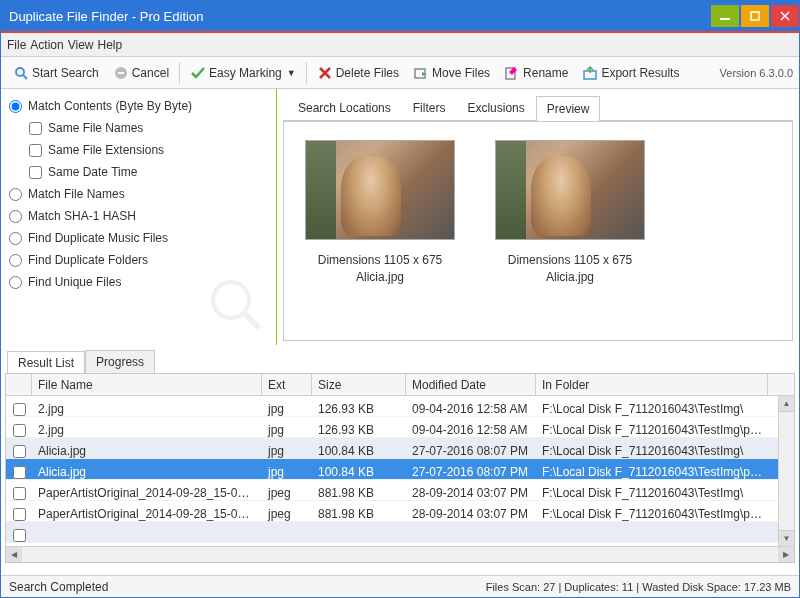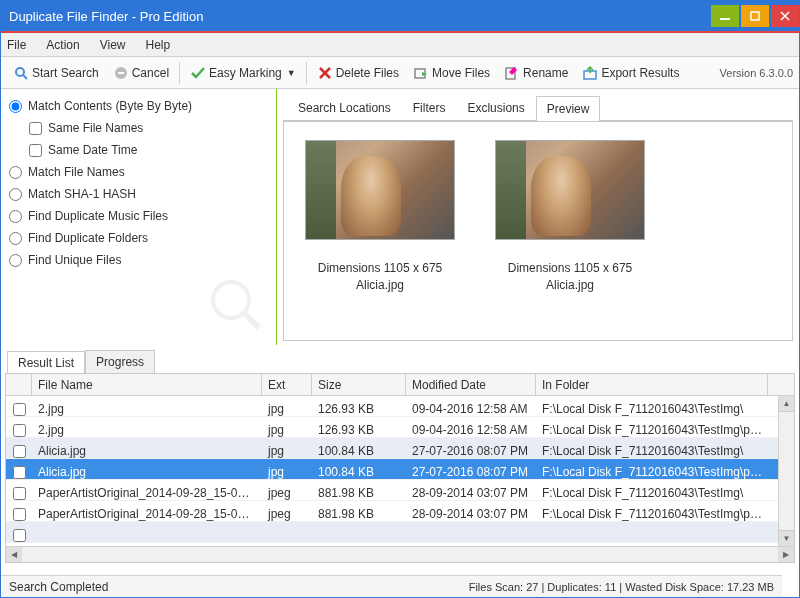--- a/index.html
+++ b/index.html
@@ -6,62 +6,62 @@
 body{width:800px;height:598px;background:#fff;overflow:hidden;position:relative;border:1px solid #2d76d7}
 .titlebar{height:30px;background:#2d76d7;display:flex;align-items:center;color:#fff;padding-left:8px}
 .titlebar span{color:#fff;font-size:13px}
 .winbtns{margin-left:auto;display:flex}
 .winbtn{width:28px;height:22px;display:flex;align-items:center;justify-content:center;margin-left:2px}
 .winbtn svg{display:block}
 .min{background:#8ab71a}
 .max{background:#f0a30a}
 .cls{background:#e04343}
 .redline{height:2px;background:#e04343}
-.menubar{height:24px;background:#f0f0f0;display:flex;align-items:center;padding:0 6px;gap:20px;border-bottom:1px solid #d0d0d0}
+.menubar{height:24px;background:#f0f0f0;display:flex;align-items:center;padding:0 6px;gap:4px;border-bottom:1px solid #d0d0d0}
 .menubar span{font-size:12px;color:#333;cursor:default}
 .toolbar{height:32px;background:#fafafa;display:flex;align-items:center;padding:0 6px;border-bottom:1px solid #d0d0d0;gap:2px}
 .tbtn{display:flex;align-items:center;gap:3px;padding:2px 6px;cursor:default}
 .tbtn .ic{width:16px;height:16px;display:flex;align-items:center;justify-content:center}
 .sep{width:1px;height:22px;background:#d0d0d0;margin:0 2px}
 .version{margin-left:auto;font-size:11px;color:#555}
 .midrow{display:flex;height:256px}
 .leftpanel{width:276px;padding:10px 8px;position:relative;border-right:1px solid #84cc16}
 .radioitem,.chkitem{display:flex;align-items:center;gap:6px;margin-bottom:8px;font-size:12px}
 .chkitem{margin-left:20px}
 .subtabs{display:flex;border-bottom:1px solid #c9c9c9;padding-left:4px;height:26px;align-items:flex-end}
 .subtab{padding:5px 10px;font-size:12px;border:1px solid transparent;border-bottom:none;cursor:default}
 .subtab.active{border-color:#c9c9c9;background:#fff;position:relative;top:1px}
 .rightpanel{flex:1;padding:6px}
 .previewbox{border:1px solid #c9c9c9;height:220px;display:flex;gap:30px;padding:18px 16px}
 .thumbwrap{display:flex;flex-direction:column;align-items:center;width:160px}
 .thumb{width:150px;height:100px;background:linear-gradient(135deg,#a89078 0%,#c9a888 30%,#8f6b50 60%,#555 100%);border:1px solid #aaa;position:relative;overflow:hidden}
 .thumb::before{content:"";position:absolute;left:35px;top:15px;width:60px;height:80px;background:radial-gradient(ellipse at 50% 30%,#e8c9a8 0%,#c9a070 40%,#8a5a3a 100%);border-radius:40% 40% 20% 20%}
 .thumb::after{content:"";position:absolute;left:0;top:0;width:30px;height:100px;background:linear-gradient(180deg,#6a7a5a,#4a5a3a)}
-.thumbcap{margin-top:20px;font-size:11px;text-align:center;line-height:1.4}
+.thumbcap{margin-top:12px;font-size:11px;text-align:center;line-height:1.4}
 .tabsrow{display:flex;height:24px;align-items:flex-end;padding-left:6px;margin-top:4px}
 .restab{padding:4px 10px;border:1px solid #c9c9c9;border-bottom:none;font-size:12px;background:#fff;position:relative;top:1px}
 .restab.inactive{background:#f0f0f0;top:0}
 .gridwrap{border:1px solid #c9c9c9;height:190px;position:relative;margin:0 4px}
 .gridhead{display:flex;background:#f5f5f5;border-bottom:1px solid #d0d0d0;height:22px;align-items:center}
 .gh{padding:0 6px;font-size:12px;border-right:1px solid #d0d0d0;height:100%;display:flex;align-items:center;overflow:hidden;white-space:nowrap}
 .gridbody{overflow:hidden}
 .gr{display:flex;height:21px;align-items:flex-end;border-bottom:1px solid #f0f0f0}
 .gr.alt{background:#e8edf5}
 .gr.sel{background:#3a8ee6;color:#fff}
 .gr.sel .gc{color:#fff}
 .gc{padding:0 6px;font-size:12px;overflow:hidden;white-space:nowrap;text-overflow:ellipsis}
 .ck{width:26px;display:flex;justify-content:center}
 .vscroll{position:absolute;right:0;top:22px;bottom:16px;width:16px;background:#f0f0f0;border-left:1px solid #d0d0d0}
 .vscroll .up,.vscroll .dn{height:16px;background:#e0e0e0;display:flex;align-items:center;justify-content:center;font-size:8px;color:#666}
 .vscroll .up{border-bottom:1px solid #ccc}
 .vscroll .dn{position:absolute;bottom:0;width:100%;border-top:1px solid #ccc}
 .hscroll{position:absolute;left:0;right:0;bottom:0;height:16px;background:#f0f0f0;border-top:1px solid #d0d0d0;display:flex}
 .hscroll .lf,.hscroll .rt{width:16px;background:#e0e0e0;display:flex;align-items:center;justify-content:center;font-size:8px;color:#666}
 .hscroll .rt{margin-left:auto}
-.statusbar{position:absolute;bottom:0;left:0;right:17px;height:22px;background:#f5f5f5;border-top:1px solid #d0d0d0;display:flex;align-items:center;padding:0 8px;font-size:11px}
+.statusbar{position:absolute;bottom:0;left:0;right:0;height:22px;background:#f5f5f5;border-top:1px solid #d0d0d0;display:flex;align-items:center;padding:0 8px;font-size:11px}
 .statusright{margin-left:auto;font-size:11px}
 input[type=radio],input[type=checkbox]{margin:0}
 .magnify{position:absolute;right:10px;bottom:10px;width:60px;height:60px;opacity:.12}
 </style>
 </head>
 <body>
 
 <div class="titlebar">
   <span>Duplicate File Finder - Pro Edition</span>
   <div class="winbtns">
@@ -161,20 +161,24 @@
 
 <div class="midrow">
   <div class="leftpanel">
     <div class="radioitem">
         <input type="radio" checked="" style="">
         <span>Match Contents (Byte By Byte)</span>
       </div>
     <div class="chkitem">
         <input type="checkbox" style="">
         <span>Same File Names</span>
+      </div>
+    <div class="chkitem">
+        <input type="checkbox" style="">
+        <span>Same File Extensions</span>
       </div>
     <div class="chkitem">
         <input type="checkbox" style="">
         <span>Same Date Time</span>
       </div>
     <div class="radioitem">
         <input type="radio" style="">
         <span>Match File Names</span>
       </div>
     <div class="radioitem">

